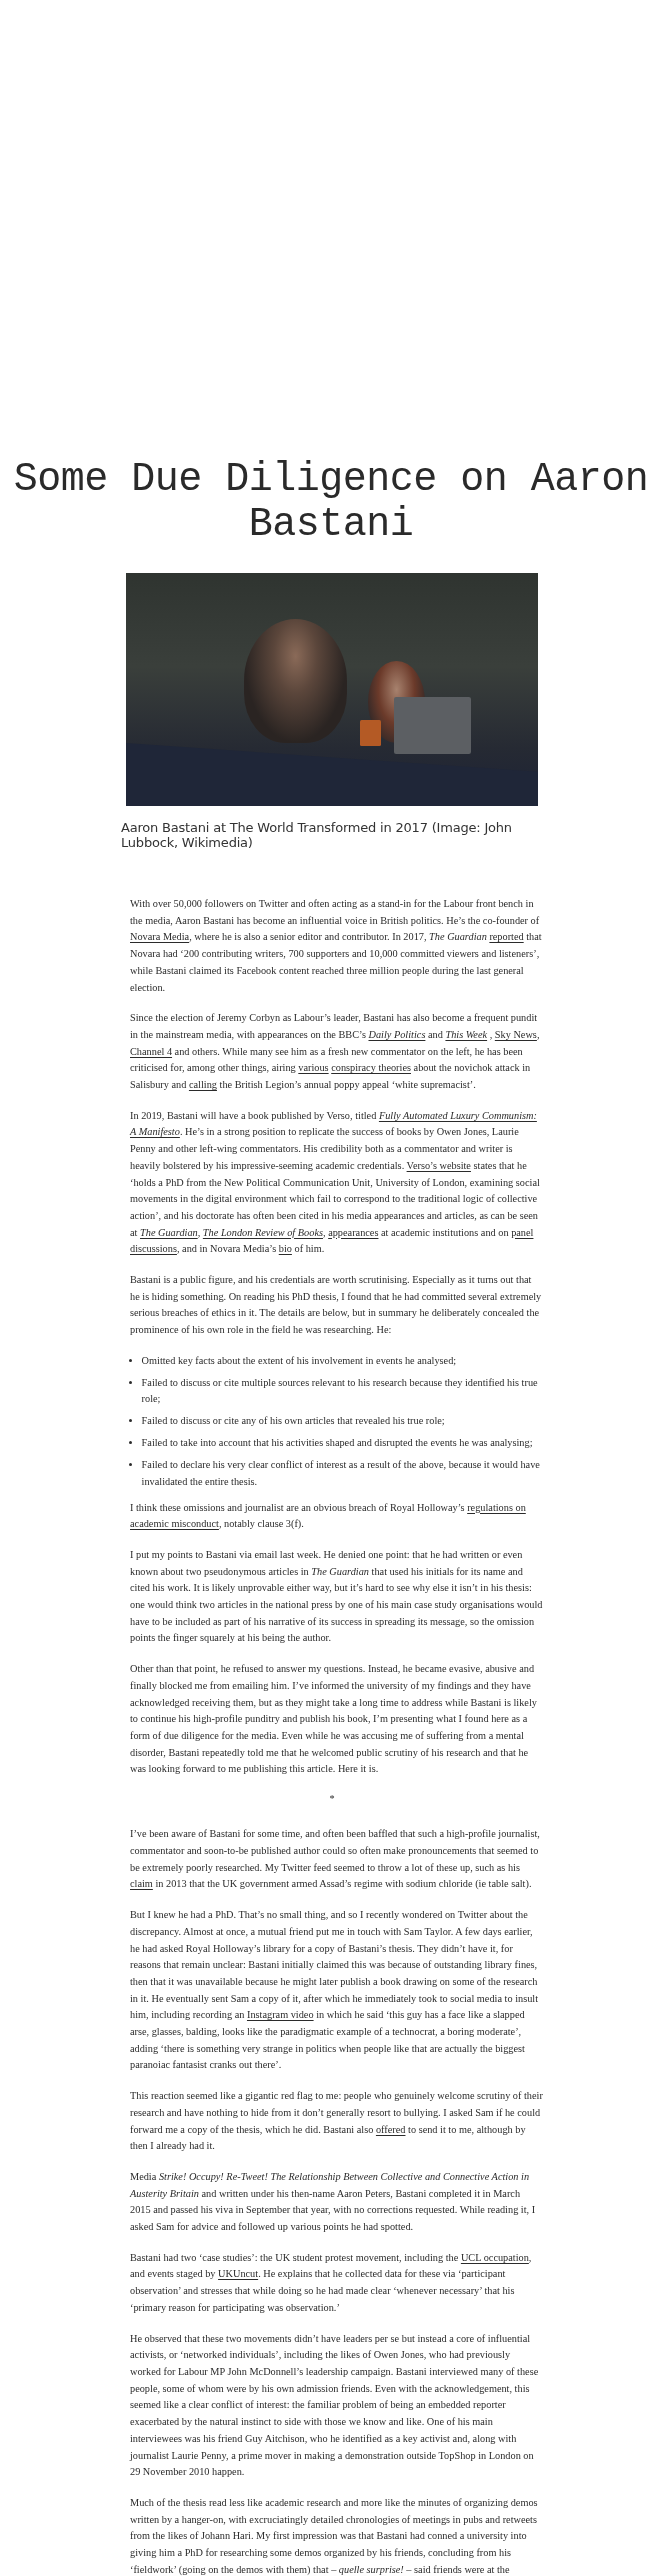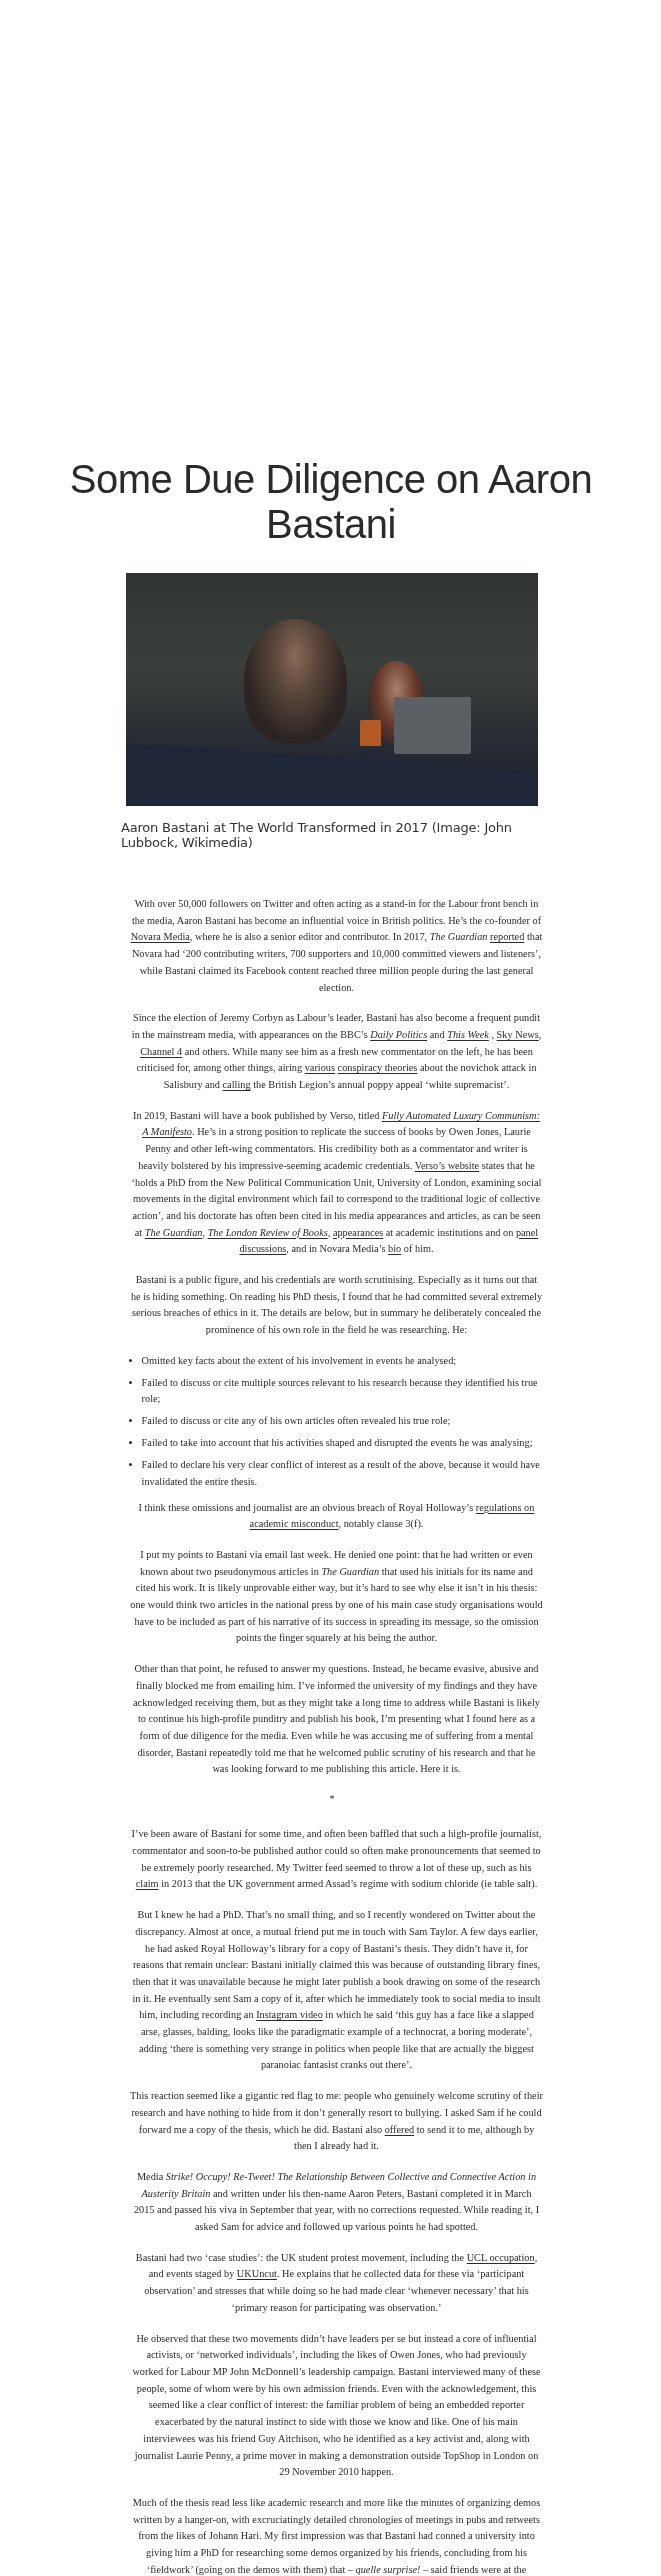--- a/index.html
+++ b/index.html
@@ -1,19 +1,19 @@
 <!DOCTYPE html>
 <html style="font-size:8.2px"><head>
 <meta charset="utf-8">
 <style>
   html, body { margin: 0; padding: 0; background: #ffffff; }
   body { width: 662px; height: 3091px; overflow: hidden; position: relative; color: #2b2b2b; }
   .title {
     position: absolute; left: 0; top: 457px; width: 662px; text-align: center;
-    font-family: Liberation Sans, sans-serif; font-size: 40px; line-height: 45px;
+    font-family: Liberation Mono, monospace; font-size: 40px; line-height: 45px;
     font-weight: normal; color: #2a2a2a; margin: 0; letter-spacing: -0.5px;
   }
   .hero {
     position: absolute; left: 126px; top: 573px; width: 412px; height: 233px;
     background: linear-gradient(180deg, #2f3430 0%, #3a3f3b 40%, #262a33 75%, #1c2236 100%);
     overflow: hidden;
   }
   .hero .person { position: absolute; left: 118px; top: 46px; width: 103px; height: 124px; border-radius: 50% 50% 40% 40%;
     background: radial-gradient(ellipse at 50% 30%, #8a6a58 0%, #5b463b 30%, #2a2422 70%); }
   .hero .person2 { position: absolute; left: 242px; top: 88px; width: 57px; height: 82px; border-radius: 50%;
@@ -22,21 +22,21 @@
   .hero .laptop { position: absolute; left: 268px; top: 124px; width: 77px; height: 57px; background: #5c5f63; border-radius: 2.1px; }
   .hero .cup { position: absolute; left: 234px; top: 147px; width: 20.6px; height: 26px; background: #b45a25; border-radius: 1.5px; }
   .caption {
     position: absolute; left: 121px; top: 820px; width: 422px;
     font-family: "DejaVu Sans", sans-serif; font-size: 13px; color: #333; letter-spacing: -0.2px;
   }
   .article {
     position: absolute; left: 121px; top: 896px; width: 422px;
     font-family: "Liberation Serif", "DejaVu Serif", serif; font-size: 10.3px; line-height: 16.7px; color: #2b2b2b;
   }
-  .article p { margin: 0 0 14px 9px; text-align: center; }
+  .article p { margin: 0 0 14px 9px; }
   .article a { color: #2b2b2b; text-decoration: underline; text-underline-offset: 1.5px; }
   .article ul { margin: 0 0 9px 0; padding-left: 20.6px; }
   .article li { margin-bottom: 5.2px; }
   .separator { text-align: center; margin: -1px 0 18.5px 0; }
 </style>
 </head>
 <body>
 
 <h1 class="title">Some Due Diligence on Aaron Bastani</h1>
 
@@ -57,21 +57,21 @@
   <p>
     <span>Since the election of Jeremy Corbyn as Labour’s leader, Bastani has also become a frequent pundit in the mainstream media, with appearances on the BBC’s </span><a href="#" style="font-style:italic">Daily Politics</a><span> and </span><a href="#" style="font-style:italic">This Week</a><span> , </span><a href="#">Sky News</a><span>, </span><a href="#">Channel 4</a><span> and others. While many see him as a fresh new commentator on the left, he has been criticised for, among other things, airing </span><a href="#">various</a><span> </span><a href="#">conspiracy theories</a><span> about the novichok attack in Salisbury and </span><a href="#">calling</a><span> the British Legion’s annual poppy appeal ‘white supremacist’.</span>
   </p>
   <p>
     <span>In 2019, Bastani will have a book published by Verso, titled </span><a href="#" style="font-style:italic">Fully Automated Luxury Communism: A Manifesto</a><span>. He’s in a strong position to replicate the success of books by Owen Jones, Laurie Penny and other left-wing commentators. His credibility both as a commentator and writer is heavily bolstered by his impressive-seeming academic credentials. </span><a href="#">Verso’s website</a><span> states that he ‘holds a PhD from the New Political Communication Unit, University of London, examining social movements in the digital environment which fail to correspond to the traditional logic of collective action’, and his doctorate has often been cited in his media appearances and articles, as can be seen at </span><a href="#" style="font-style:italic">The Guardian</a><span>, </span><a href="#" style="font-style:italic">The London Review of Books</a><span>, </span><a href="#">appearances</a><span> at academic institutions and on </span><a href="#">panel discussions</a><span>, and in Novara Media’s </span><a href="#">bio</a><span> of him.</span>
   </p>
   <p>Bastani is a public figure, and his credentials are worth scrutinising. Especially as it turns out that he is hiding something. On reading his PhD thesis, I found that he had committed several extremely serious breaches of ethics in it. The details are below, but in summary he deliberately concealed the prominence of his own role in the field he was researching. He:</p>
   <ul>
     <li>Omitted key facts about the extent of his involvement in events he analysed;</li>
     <li>Failed to discuss or cite multiple sources relevant to his research because they identified his true role;</li>
-    <li>Failed to discuss or cite any of his own articles often revealed his true role;</li>
+    <li>Failed to discuss or cite any of his own articles that revealed his true role;</li>
     <li>Failed to take into account that his activities shaped and disrupted the events he was analysing;</li>
     <li>Failed to declare his very clear conflict of interest as a result of the above, because it would have invalidated the entire thesis.</li>
   </ul>
   <p>
     <span>I think these omissions and journalist are an obvious breach of Royal Holloway’s </span><a href="#">regulations on academic misconduct</a><span>, notably clause 3(f).</span>
   </p>
   <p>
     <span>I put my points to Bastani via email last week. He denied one point: that he had written or even known about two pseudonymous articles in </span><em>The Guardian</em><span> that used his initials for its name and cited his work. It is likely unprovable either way, but it’s hard to see why else it isn’t in his thesis: one would think two articles in the national press by one of his main case study organisations would have to be included as part of his narrative of its success in spreading its message, so the omission points the finger squarely at his being the author.</span>
   </p>
   <p>Other than that point, he refused to answer my questions. Instead, he became evasive, abusive and finally blocked me from emailing him. I’ve informed the university of my findings and they have acknowledged receiving them, but as they might take a long time to address while Bastani is likely to continue his high-profile punditry and publish his book, I’m presenting what I found here as a form of due diligence for the media. Even while he was accusing me of suffering from a mental disorder, Bastani repeatedly told me that he welcomed public scrutiny of his research and that he was looking forward to me publishing this article. Here it is.</p>

